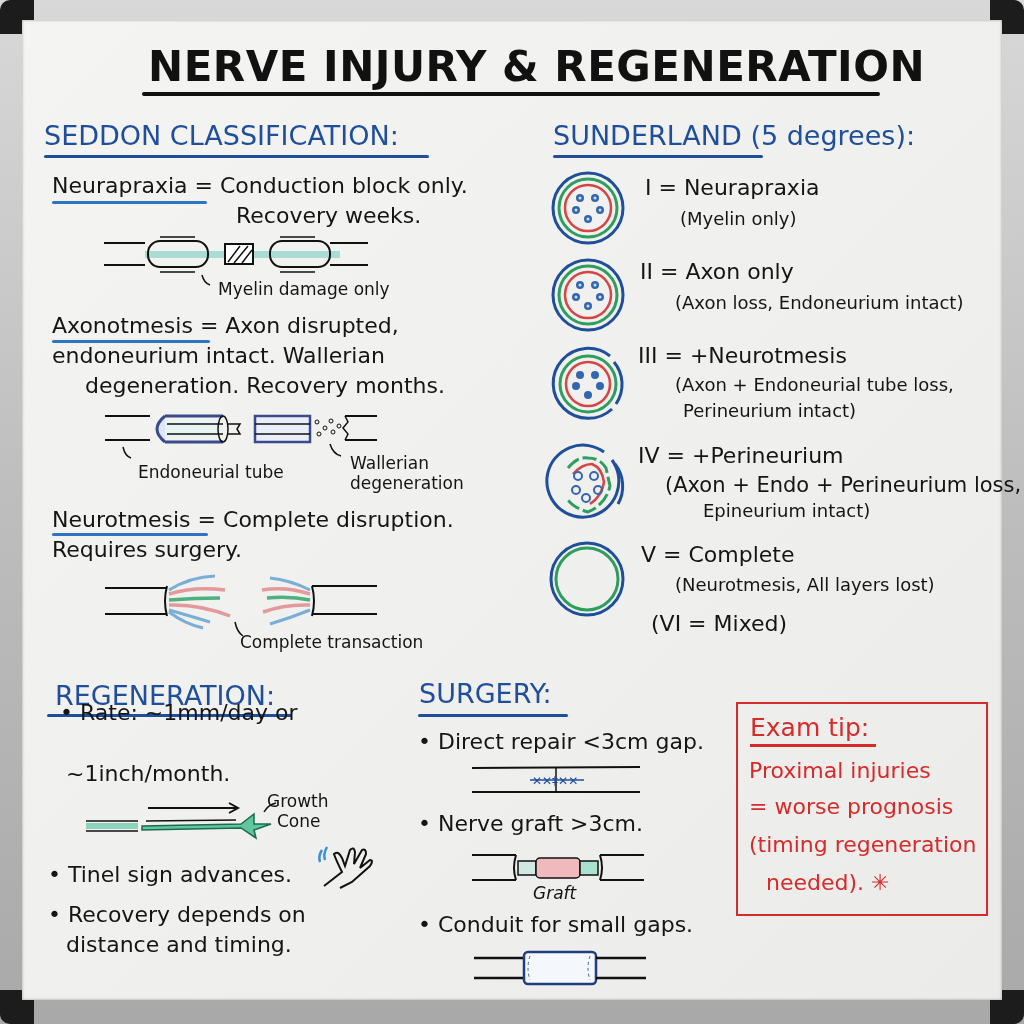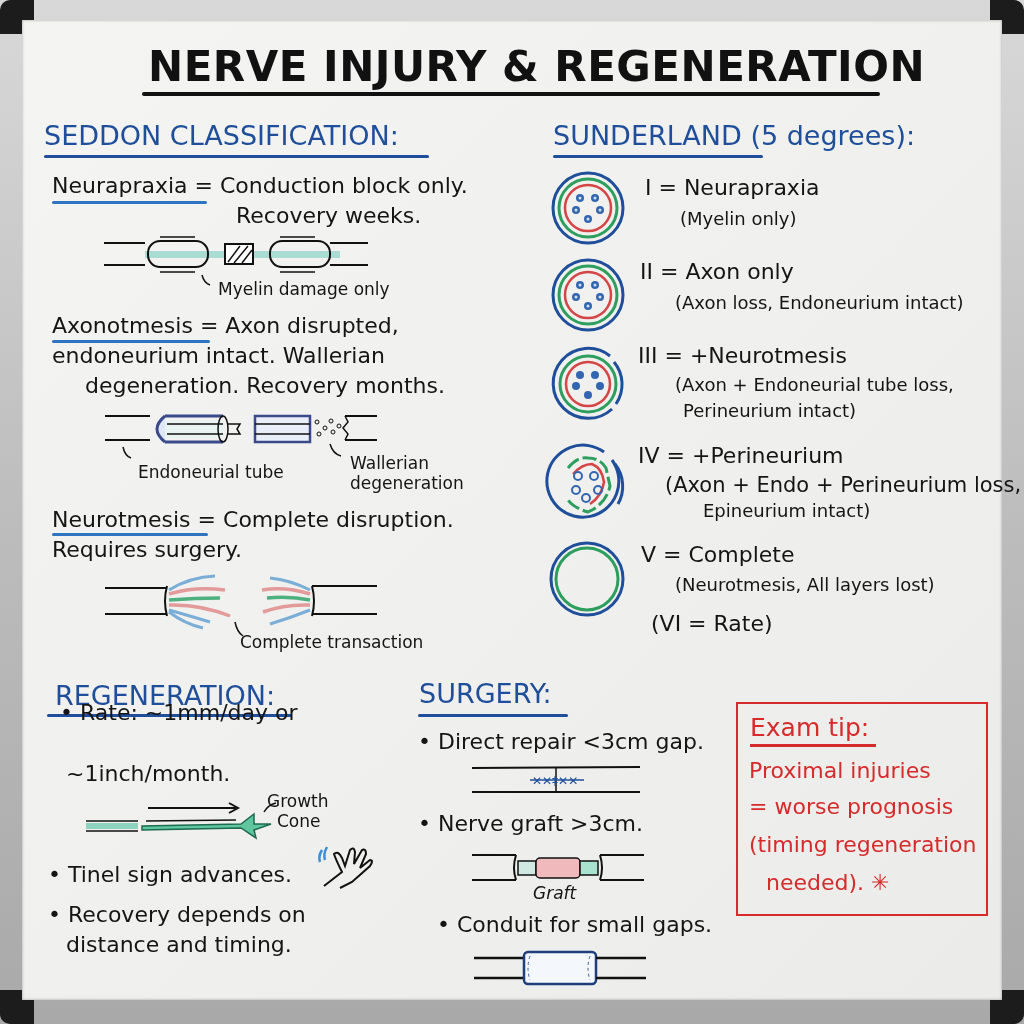--- a/index.html
+++ b/index.html
@@ -227,21 +227,21 @@
 <div class="abs txt" style="left:638px; top:442px;">IV = +Perineurium</div>
 <div class="abs sm" style="left:665px; top:474px; font-size:21px;">(Axon + Endo + Perineurium loss,</div>
 <div class="abs sm" style="left:683px; top:500px; font-size:18px;margin-left:20px;">Epineurium intact)</div>
 
 <svg style="left:548px; top:540px;" width="78" height="78" viewBox="0 0 78 78">
   <circle cx="39" cy="39" r="36" fill="none" stroke="#1f4e9a" stroke-width="3"></circle>
   <circle cx="39" cy="39" r="31" fill="none" stroke="#2e9e5e" stroke-width="3"></circle>
 </svg>
 <div class="abs txt" style="left:641px; top:541px;">V = Complete</div>
 <div class="abs sm" style="left:675px; top:574px; font-size:18px;">(Neurotmesis, All layers lost)</div>
-<div class="abs txt" style="left:651px; top:610px;">(VI = Rate)</div>
+<div class="abs txt" style="left:651px; top:610px;">(VI = Mixed)</div>
 
 <div class="abs heading" style="left:47px; top:680px;margin-left:8px;">REGENERATION:</div>
 <div class="abs heading-ul" style="left:47px; top:714px; width:245px;"></div>
 
 <div class="abs txt" style="left:48px; top:699px;margin-left:12px;">• <span>Rate: ~1mm/day or</span></div>
 <div class="abs txt" style="left:66px; top:760px;">~1inch/month.</div>
 
 <svg style="left:86px; top:800px;" width="200" height="40" viewBox="0 0 200 40">
   <line x1="62" y1="8" x2="150" y2="8" stroke="#111" stroke-width="2"></line>
   <path d="M143 3 L152 8 L143 13" fill="none" stroke="#111" stroke-width="2"></path>
@@ -283,21 +283,21 @@
   <path d="M44 3 Q40 16 44 28" fill="none" stroke="#111" stroke-width="2"></path>
   <rect x="46" y="9" width="18" height="14" fill="#cfe8e2" stroke="#111" stroke-width="1.5"></rect>
   <rect x="64" y="6" width="44" height="20" rx="4" fill="#f0b9bc" stroke="#111" stroke-width="1.5"></rect>
   <rect x="108" y="9" width="18" height="14" fill="#a9e3cf" stroke="#111" stroke-width="1.5"></rect>
   <path d="M128 3 Q132 16 128 28" fill="none" stroke="#111" stroke-width="2"></path>
   <line x1="128" y1="3" x2="172" y2="3" stroke="#111" stroke-width="2"></line>
   <line x1="128" y1="28" x2="172" y2="28" stroke="#111" stroke-width="2"></line>
 </svg>
 <div class="abs sm" style="left:533px; top:882px;font-style:italic;">Graft</div>
 
-<div class="abs txt" style="left:418px; top:911px;margin-left:19px;">• <span>Conduit for small gaps.</span></div>
+<div class="abs txt" style="left:418px; top:911px;">• <span>Conduit for small gaps.</span></div>
 <svg style="left:474px; top:950px;" width="175" height="36" viewBox="0 0 175 36">
   <line x1="0" y1="8" x2="50" y2="8" stroke="#111" stroke-width="2.5"></line>
   <line x1="0" y1="28" x2="50" y2="28" stroke="#111" stroke-width="2.5"></line>
   <rect x="50" y="2" width="72" height="32" rx="4" fill="#f4f7fc" stroke="#1f3f7a" stroke-width="2.5"></rect>
   <path d="M56 6 Q52 18 56 30 M116 6 Q112 18 116 30" fill="none" stroke="#3b5fa0" stroke-width="1" stroke-dasharray="3 3"></path>
   <line x1="122" y1="8" x2="172" y2="8" stroke="#111" stroke-width="2.5"></line>
   <line x1="122" y1="28" x2="172" y2="28" stroke="#111" stroke-width="2.5"></line>
 </svg>
 
 <div class="tipbox"></div>

